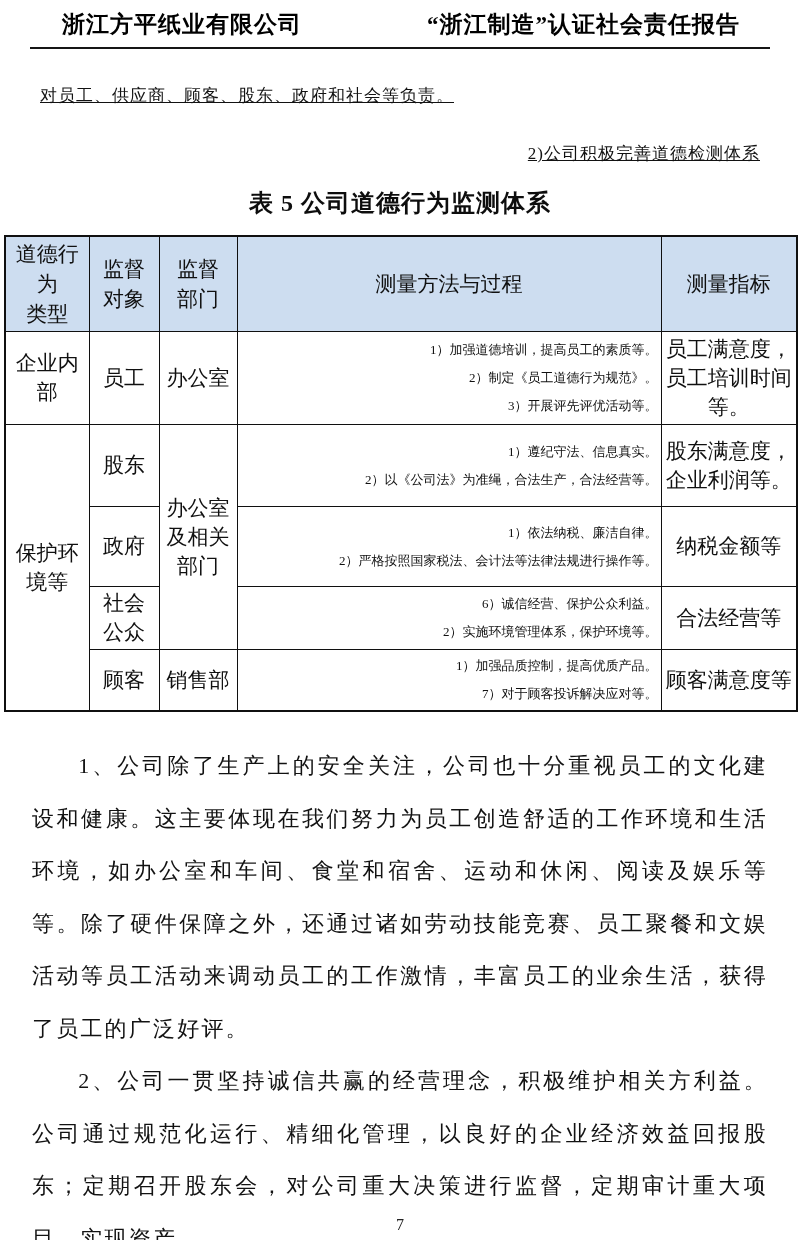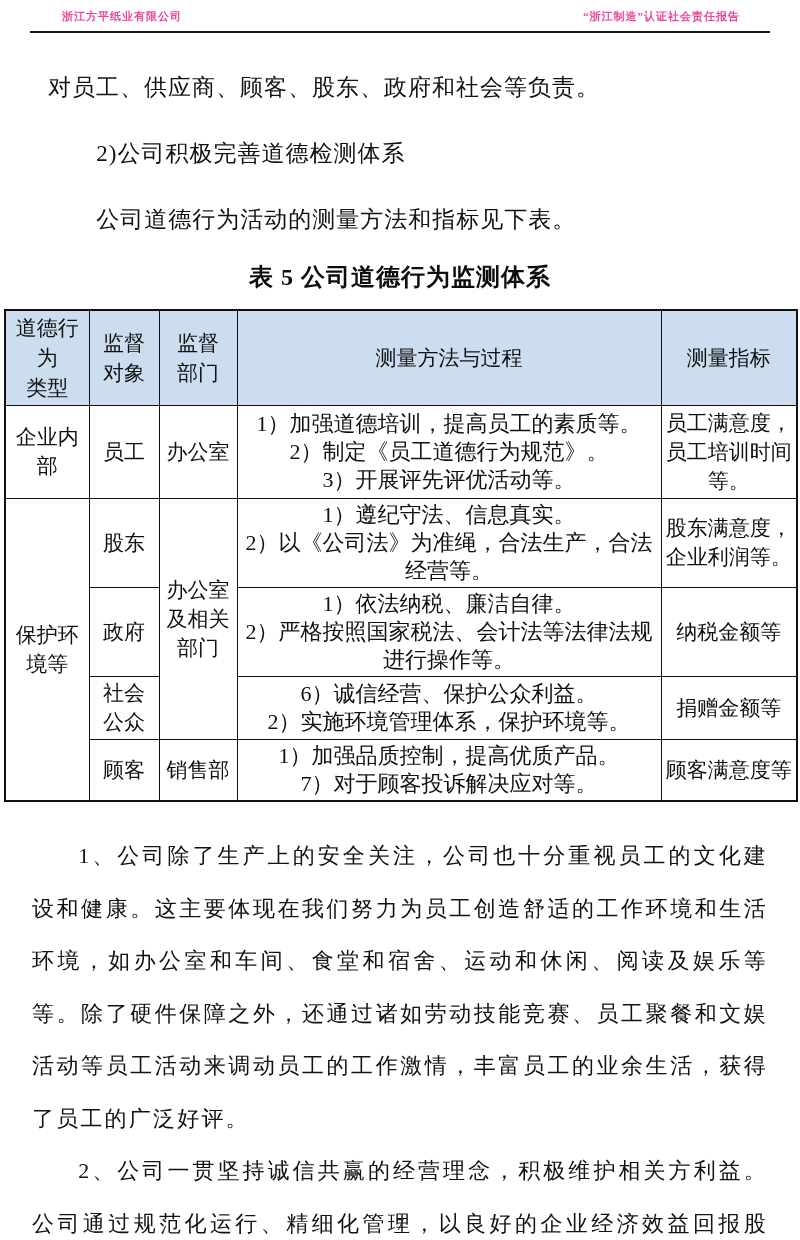--- a/index.html
+++ b/index.html
@@ -11,36 +11,37 @@
     overflow:hidden;
     font-family:"Liberation Serif","DejaVu Serif",serif;
     color:#111;
   }
   
   .page-header{
     padding:9px 60px 0 62px;
     display:flex;justify-content:space-between;align-items:baseline;
   }
   .page-header .hd-text{
-    font-size:11px;font-weight:bold;letter-spacing:1px;color:#ec4899;
+    font-size:23px;font-weight:bold;letter-spacing:1px;color:#000000;
     white-space:nowrap;
   }
   .header-rule{
     margin:7px 30px 0 30px;
     height:0;
     border-bottom:2.5px solid #151515;
   }
   
   .intro{padding:14px 32px 0 32px;}
   .intro p{
-    margin:16px;
-    font-size:23px;line-height:50px;letter-spacing:1px;
+    margin:8px;
+    font-size:17px;line-height:50px;letter-spacing:1px;
     color:#121212;
+    text-decoration:underline;
   }
-  .intro p.indent{text-indent:2.1em;}
+  .intro p.indent{text-indent:2.1em;text-align:right;}
   
   .tbl-title{
     margin:8px 0 4px 0;
     text-align:center;
     font-size:24px;font-weight:bold;letter-spacing:1px;color:#0d0d0d;
   }
   table.ethics{
     width:792px;
     margin:16px 4px;
     border-collapse:collapse;
@@ -61,22 +62,22 @@
     text-align:center;
     white-space:pre-line;
     height:58px;
   }
   td.c-center{
     font-size:21px;line-height:29px;
     text-align:center;
     white-space:pre-line;
   }
   td.c-method{
-    font-size:22px;line-height:28px;
-    text-align:center;
+    font-size:13px;line-height:28px;
+    text-align:right;
     padding:4px 8px 4px 9px;
     white-space:pre-line;
     font-family:Liberation Serif, serif;
   }
   tr.r1{height:93px;padding-left:24px;}
   tr.r2{height:82px;}
   tr.r3{height:80px;}
   tr.r4{height:60px;}
   tr.r5{height:56px;padding-left:22px;}
   
@@ -106,21 +107,20 @@
 
   <div class="page-header">
     <span class="hd-text">浙江方平纸业有限公司</span>
     <span class="hd-text">“浙江制造”认证社会责任报告</span>
   </div>
   <div class="header-rule"></div>
 
   <div class="intro">
     <p>对员工、供应商、顾客、股东、政府和社会等负责。</p>
     <p class="indent">2)公司积极完善道德检测体系</p>
-    <p class="indent">公司道德行为活动的测量方法和指标见下表。</p>
   </div>
 
   <div class="tbl-title">表 5 公司道德行为监测体系</div>
 
   <table class="ethics">
     <colgroup>
       <col style="width:84px">
         <col style="width:70px">
         <col style="width:78px">
         <col style="width:424px">
@@ -165,21 +165,21 @@
         <td class="c-center">政府</td>
         <td class="c-method">1）依法纳税、廉洁自律。
 2）严格按照国家税法、会计法等法律法规进行操作等。</td>
         <td class="c-center">纳税金额等</td>
       </tr>
       <tr class="r4">
         <td class="c-center">社会
 公众</td>
         <td class="c-method">6）诚信经营、保护公众利益。
 2）实施环境管理体系，保护环境等。</td>
-        <td class="c-center">捐赠金额等</td>
+        <td class="c-center">合法经营等</td>
       </tr>
       <tr class="r5">
         <td class="c-center">顾客</td>
         <td class="c-center">销售部</td>
         <td class="c-method">1）加强品质控制，提高优质产品。
 7）对于顾客投诉解决应对等。</td>
         <td class="c-center">顾客满意度等</td>
       </tr>
     </tbody>
   </table>

